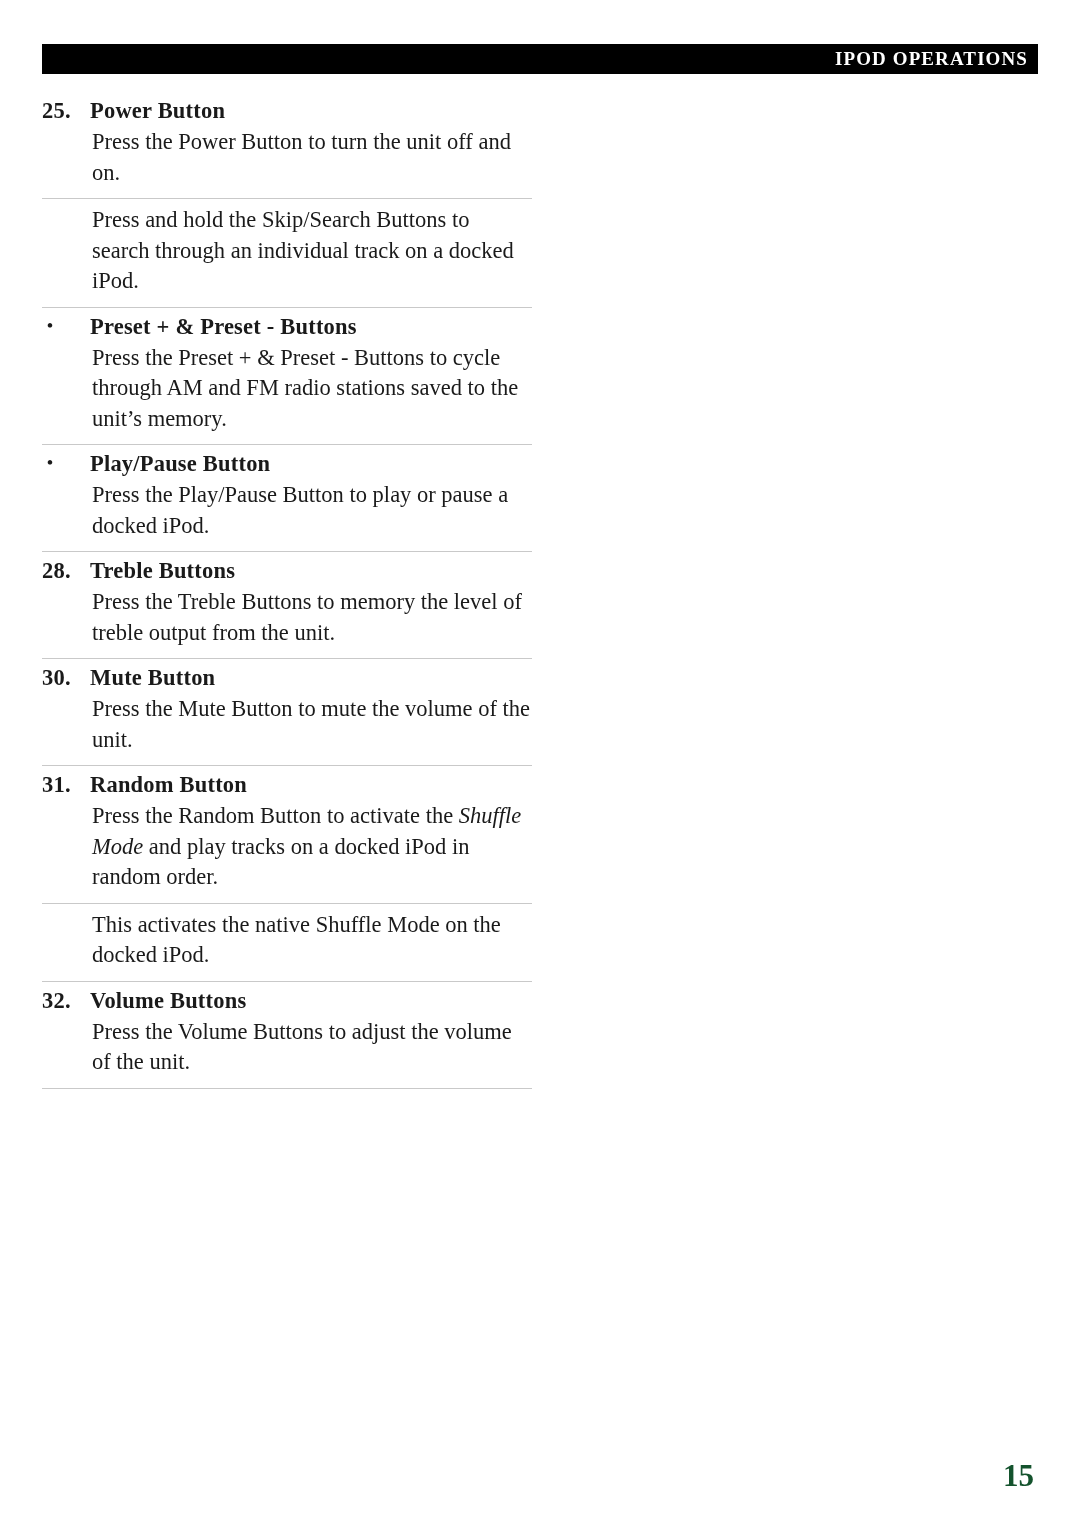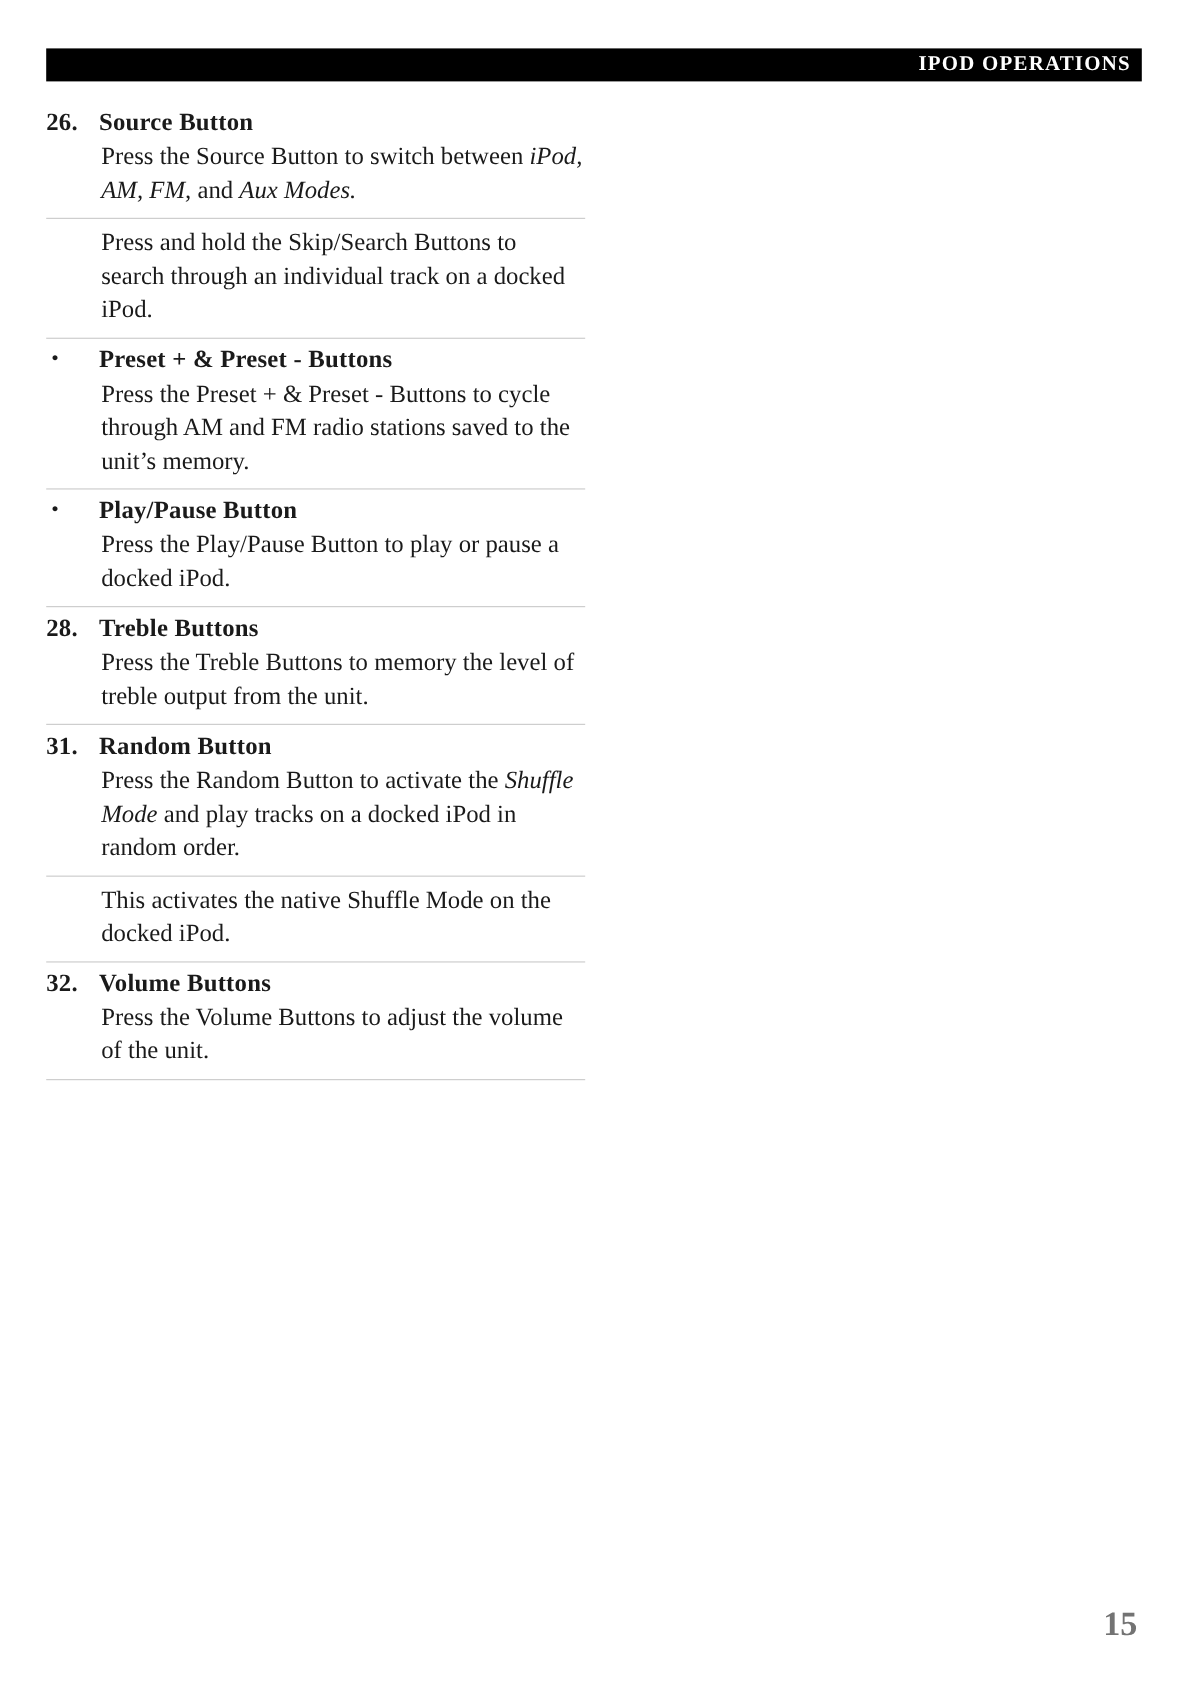--- a/index.html
+++ b/index.html
@@ -95,39 +95,39 @@
   i.it { font-style: italic; }
 
   
   .page-number {
     position: absolute;
     right: 46px;
     bottom: 38px;
     font-family: "Liberation Serif", serif;
     font-weight: bold;
     font-size: 31px;
-    color: #737373;
+    color: #14532d;
   }
 </style>
 </head>
 <body>
 
 <div class="header-bar"></div>
 <div class="header-title">IPOD OPERATIONS</div>
 
 <div class="content">
 
-
   <div class="entry">
     <div class="entry-head">
-      <span class="entry-num">26.</span>
-      <span class="entry-title">Source Button</span>
+      <span class="entry-num">25.</span>
+      <span class="entry-title">Power Button</span>
     </div>
-    <div class="entry-body">Press the Source Button to switch between <i class="it">iPod, AM, FM,</i> and <i class="it">Aux Modes.</i></div>
+    <div class="entry-body">Press the Power Button to turn the unit off and on.</div>
   </div>
+
 
 
   <div class="entry">
     <div class="entry-body plain">Press and hold the Skip/Search Buttons to search through an individual track on a docked iPod.</div>
   </div>
 
   <div class="entry">
     <div class="entry-head">
       <span class="entry-bullet">•</span>
       <span class="entry-title">Preset + &amp; Preset - Buttons</span>
@@ -145,20 +145,27 @@
 
   <div class="entry">
     <div class="entry-head">
       <span class="entry-num">28.</span>
       <span class="entry-title">Treble Buttons</span>
     </div>
     <div class="entry-body">Press the Treble Buttons to memory the level of treble output from the unit.</div>
   </div>
 
 
+  <div class="entry">
+    <div class="entry-head">
+      <span class="entry-num">30.</span>
+      <span class="entry-title">Mute Button</span>
+    </div>
+    <div class="entry-body">Press the Mute Button to mute the volume of the unit.</div>
+  </div>
 
   <div class="entry">
     <div class="entry-head">
       <span class="entry-num">31.</span>
       <span class="entry-title">Random Button</span>
     </div>
     <div class="entry-body">Press the Random Button to activate the <i class="it">Shuffle Mode</i> and play tracks on a docked iPod in random order.</div>
   </div>
 
   <div class="entry">

